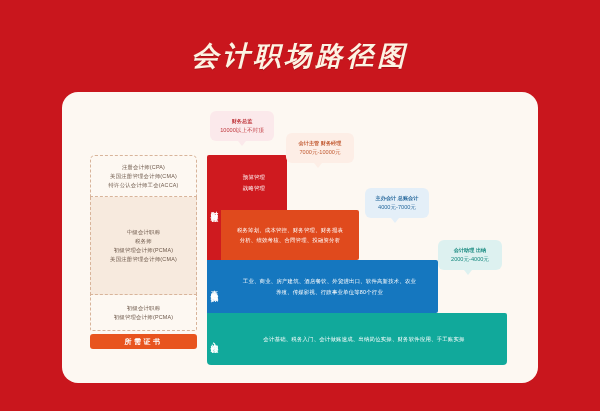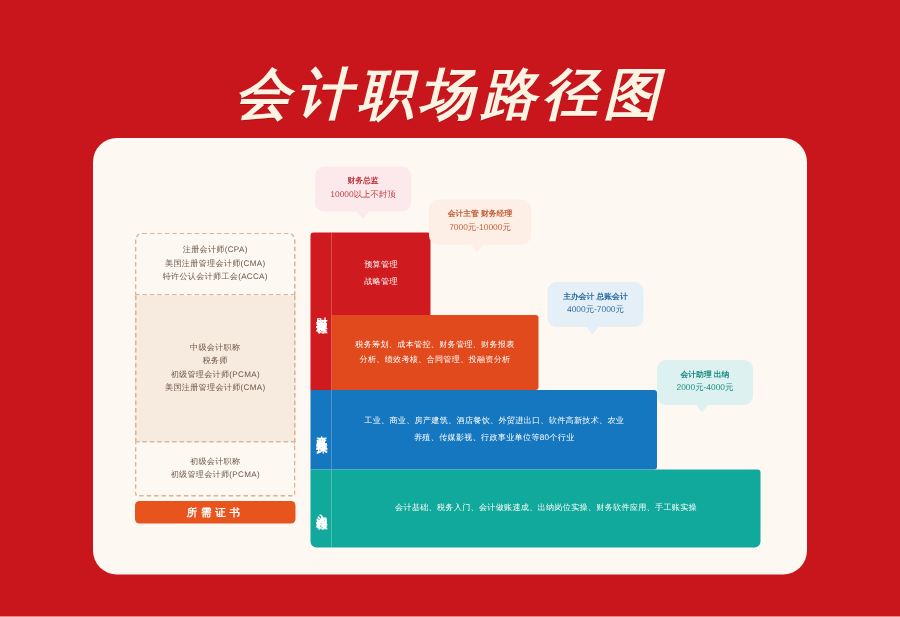--- a/index.html
+++ b/index.html
@@ -9,21 +9,21 @@
     font-family:"Liberation Sans","DejaVu Sans",sans-serif;
     position:relative;
   }
   
   #title-bar{
     position:absolute;top:38px;left:0;width:600px;text-align:center;
   }
   #title-text{
     display:inline-block;
     font-family:"DejaVu Serif","Liberation Serif",serif;
-    font-size:37px;font-weight:bold;color:#fdf3e3;
+    font-size:27px;font-weight:bold;color:#fdf3e3;
     letter-spacing:4px;
     text-shadow:0 1px 0 rgba(0,0,0,.18);
     font-style:italic;
   }
   
   #card{
     position:absolute;left:62px;top:92px;width:476px;height:291px;
     background:#fdf8f2;border-radius:16px;
   }
   

